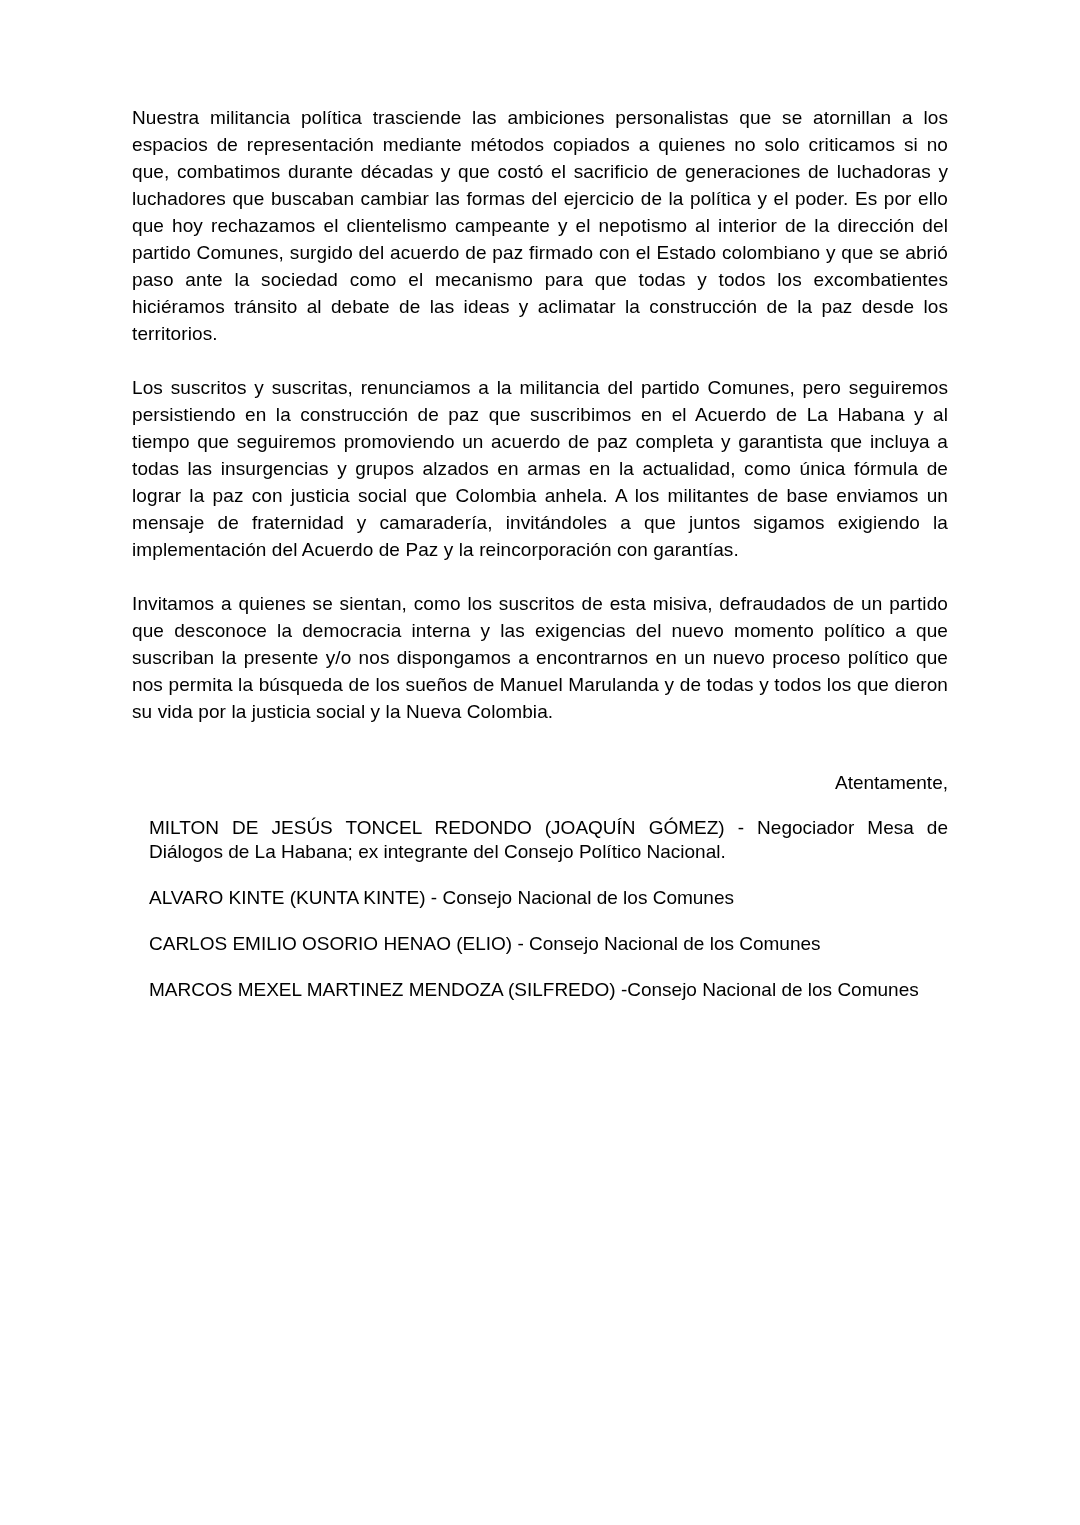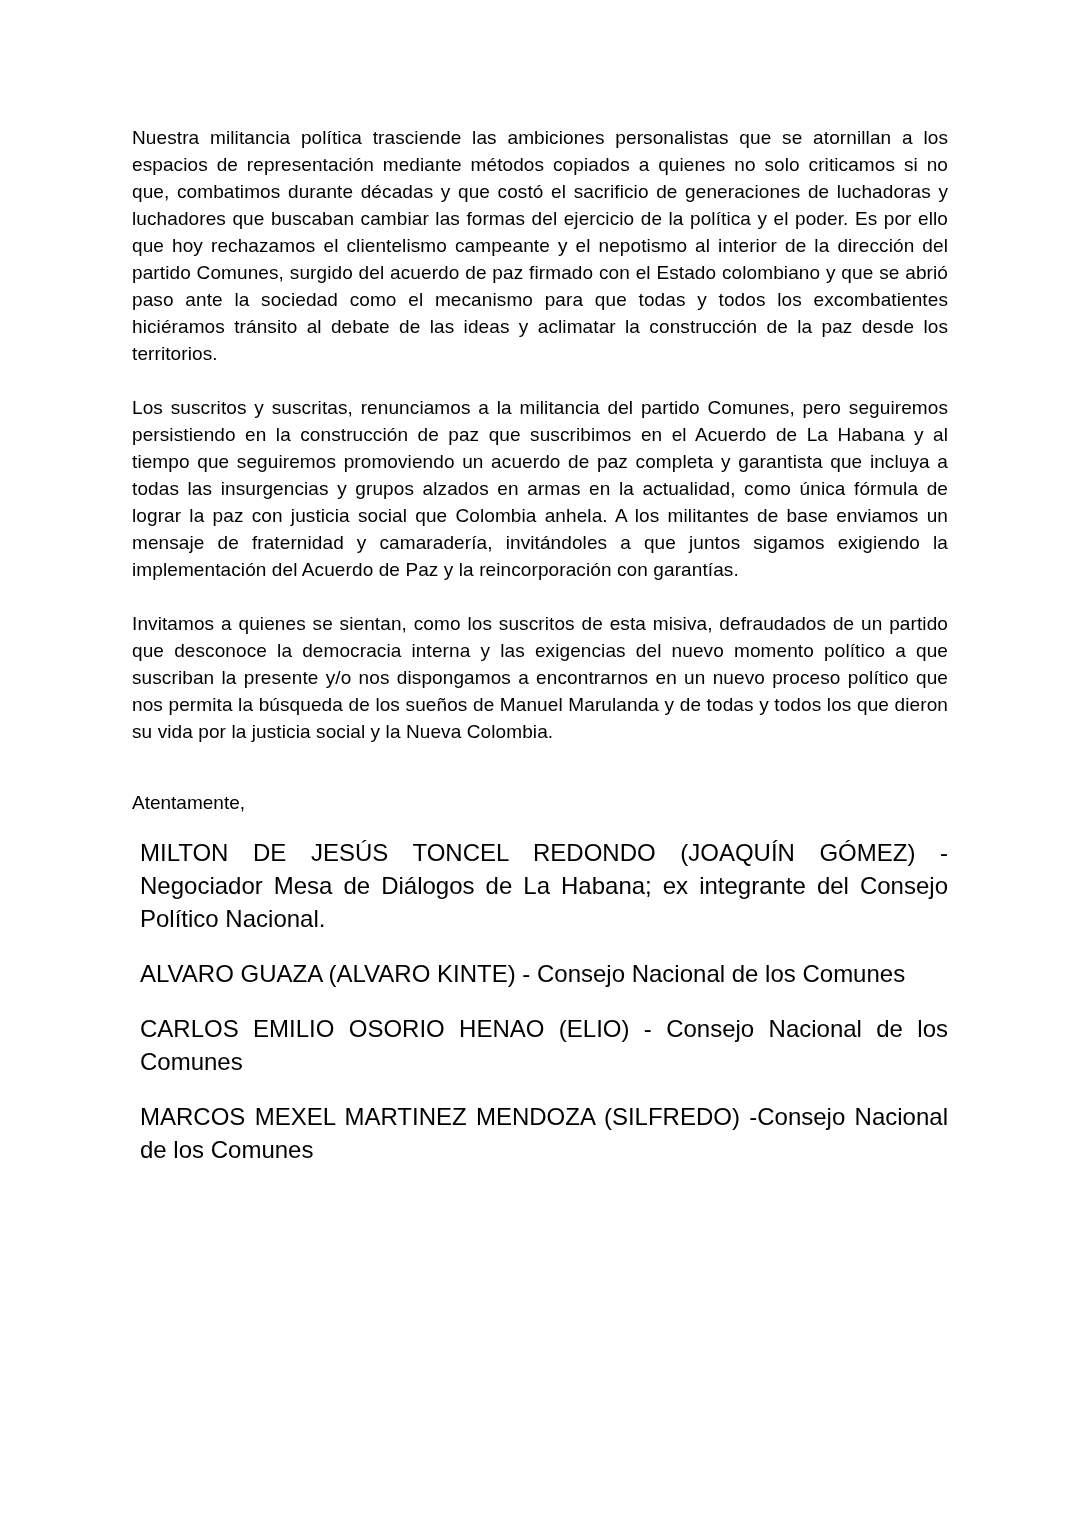--- a/index.html
+++ b/index.html
@@ -12,57 +12,57 @@
     width: 1080px;
     height: 1525px;
     background: #ffffff;
     color: #000000;
     font-family: "Liberation Sans", "DejaVu Sans", sans-serif;
     overflow: hidden;
   }
   .content {
     position: absolute;
     left: 132px;
-    top: 124px;
+    top: 104px;
     width: 816px;
   }
   .para {
     margin: 0 0 27px 0;
     font-size: 19px;
     line-height: 27px;
     text-align: justify;
     letter-spacing: 0.1px;
   }
   .closing {
     margin: 46px 0 22px 0;
     font-size: 19px;
     line-height: 23px;
-    text-align: left;
+    text-align: right;
   }
   .signatory {
-    margin: 0 0 22px 8px;
-    font-size: 24px;
-    line-height: 33px;
+    margin: 0 0 22px 17px;
+    font-size: 19px;
+    line-height: 24px;
     text-align: justify;
   }
   .signatory:last-child {
     margin-bottom: 0;
   }
 </style>
 </head>
 <body>
 
 <div class="page">
   <div class="content">
 
     <p class="para">Nuestra militancia política trasciende las ambiciones personalistas que se atornillan a los espacios de representación mediante métodos copiados a quienes no solo criticamos si no que, combatimos durante décadas y que costó el sacrificio de generaciones de luchadoras y luchadores que buscaban cambiar las formas del ejercicio de la política y el poder. Es por ello que hoy rechazamos el clientelismo campeante y el nepotismo al interior de la dirección del partido Comunes, surgido del acuerdo de paz firmado con el Estado colombiano y que se abrió paso ante la sociedad como el mecanismo para que todas y todos los excombatientes hiciéramos tránsito al debate de las ideas y aclimatar la construcción de la paz desde los territorios.</p>
     <p class="para">Los suscritos y suscritas, renunciamos a la militancia del partido Comunes, pero seguiremos persistiendo en la construcción de paz que suscribimos en el Acuerdo de La Habana y al tiempo que seguiremos promoviendo un acuerdo de paz completa y garantista que incluya a todas las insurgencias y grupos alzados en armas en la actualidad, como única fórmula de lograr la paz con justicia social que Colombia anhela. A los militantes de base enviamos un mensaje de fraternidad y camaradería, invitándoles a que juntos sigamos exigiendo la implementación del Acuerdo de Paz y la reincorporación con garantías.</p>
     <p class="para">Invitamos a quienes se sientan, como los suscritos de esta misiva, defraudados de un partido que desconoce la democracia interna y las exigencias del nuevo momento político a que suscriban la presente y/o nos dispongamos a encontrarnos en un nuevo proceso político que nos permita la búsqueda de los sueños de Manuel Marulanda y de todas y todos los que dieron su vida por la justicia social y la Nueva Colombia.</p>
 
     <p class="closing">Atentamente,</p>
 
     <p class="signatory">MILTON DE JESÚS TONCEL REDONDO (JOAQUÍN GÓMEZ) - Negociador Mesa de Diálogos de La Habana; ex integrante del Consejo Político Nacional.</p>
-    <p class="signatory">ALVARO GUAZA (ALVARO KINTE) - Consejo Nacional de los Comunes</p>
+    <p class="signatory">ALVARO KINTE (KUNTA KINTE) - Consejo Nacional de los Comunes</p>
     <p class="signatory">CARLOS EMILIO OSORIO HENAO (ELIO) - Consejo Nacional de los Comunes</p>
     <p class="signatory">MARCOS MEXEL MARTINEZ MENDOZA (SILFREDO) -Consejo Nacional de los Comunes</p>
 
   </div>
 </div>
 
 </body></html>

